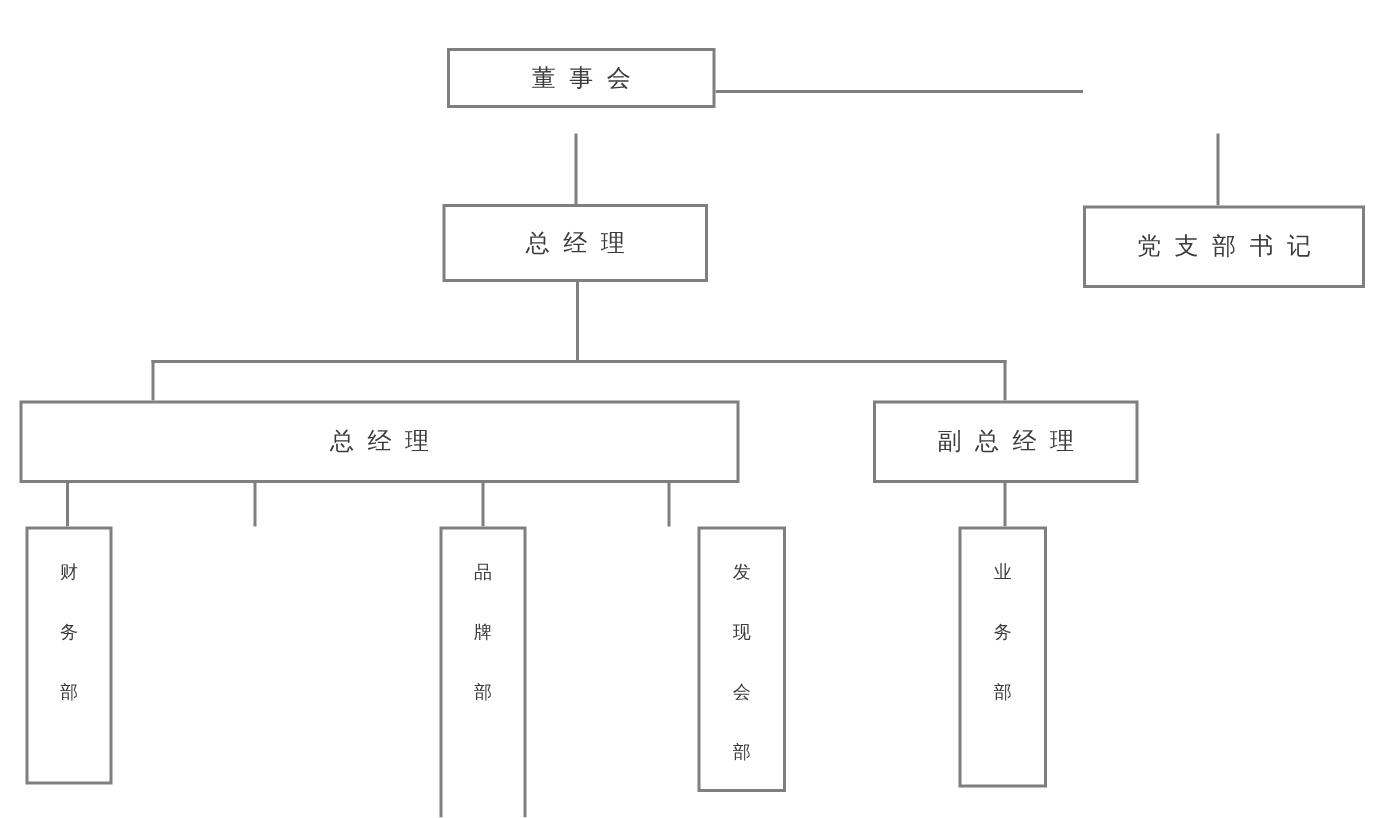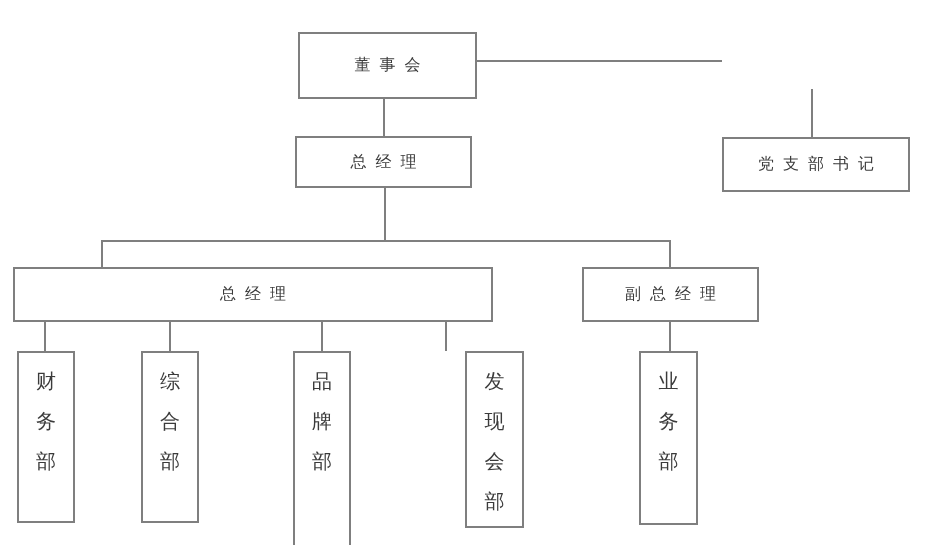--- a/index.html
+++ b/index.html
@@ -27,31 +27,31 @@
     padding-left: 9px;   
     white-space: nowrap;
   }
   .box.vbox {
     align-items: flex-start;
   }
   .box .vlabel {
     display: block;
     width: 1em;
     margin-top: 8px;
-    font-size: 20px;
+    font-size: 12px;
     line-height: 40px;
     text-align: center;
     word-break: break-all;
   }
   .line {
     position: absolute;
     background: #7f7f7f;
   }
   
-  #box-board        { left: 298px; top: 32px;  width: 179px; height: 67px; text-align: right; }
+  #box-board        { left: 298px; top: 32px;  width: 179px; height: 40px; text-align: right; }
   #box-party        { left: 722px; top: 32px;  width: 188px; height: 57px; }
   #box-gm           { left: 295px; top: 136px; width: 177px; height: 52px; }
   #box-secretary    { left: 722px; top: 137px; width: 188px; height: 55px; }
   #box-gm-office    { left: 13px;  top: 267px; width: 480px; height: 55px; }
   #box-deputy-gm    { left: 582px; top: 267px; width: 177px; height: 55px; text-align: center; }
   #box-finance      { left: 17px;  top: 351px; width: 58px;  height: 172px; }
   #box-general-dept { left: 141px; top: 351px; width: 58px;  height: 172px; }
   #box-brand        { left: 293px; top: 351px; width: 58px;  height: 206px; }
   #box-discovery    { left: 417px; top: 351px; width: 59px;  height: 177px; margin-left: 48px; }
   #box-business     { left: 639px; top: 351px; width: 59px;  height: 174px; }
@@ -101,23 +101,20 @@
   <div class="box" id="box-gm-office">
     <span class="hlabel">总经理</span>
   </div>
   <div class="box" id="box-deputy-gm">
     <span class="hlabel">副总经理</span>
   </div>
 
   <div class="box vbox" id="box-finance">
     <span class="vlabel">财务部</span>
   </div>
-  <div class="box vbox" id="box-general-dept">
-    <span class="vlabel">综合部</span>
-  </div>
   <div class="box vbox" id="box-brand">
     <span class="vlabel">品牌部</span>
   </div>
   <div class="box vbox" id="box-discovery">
     <span class="vlabel">发现会部</span>
   </div>
   <div class="box vbox" id="box-business">
     <span class="vlabel">业务部</span>
   </div>
 

